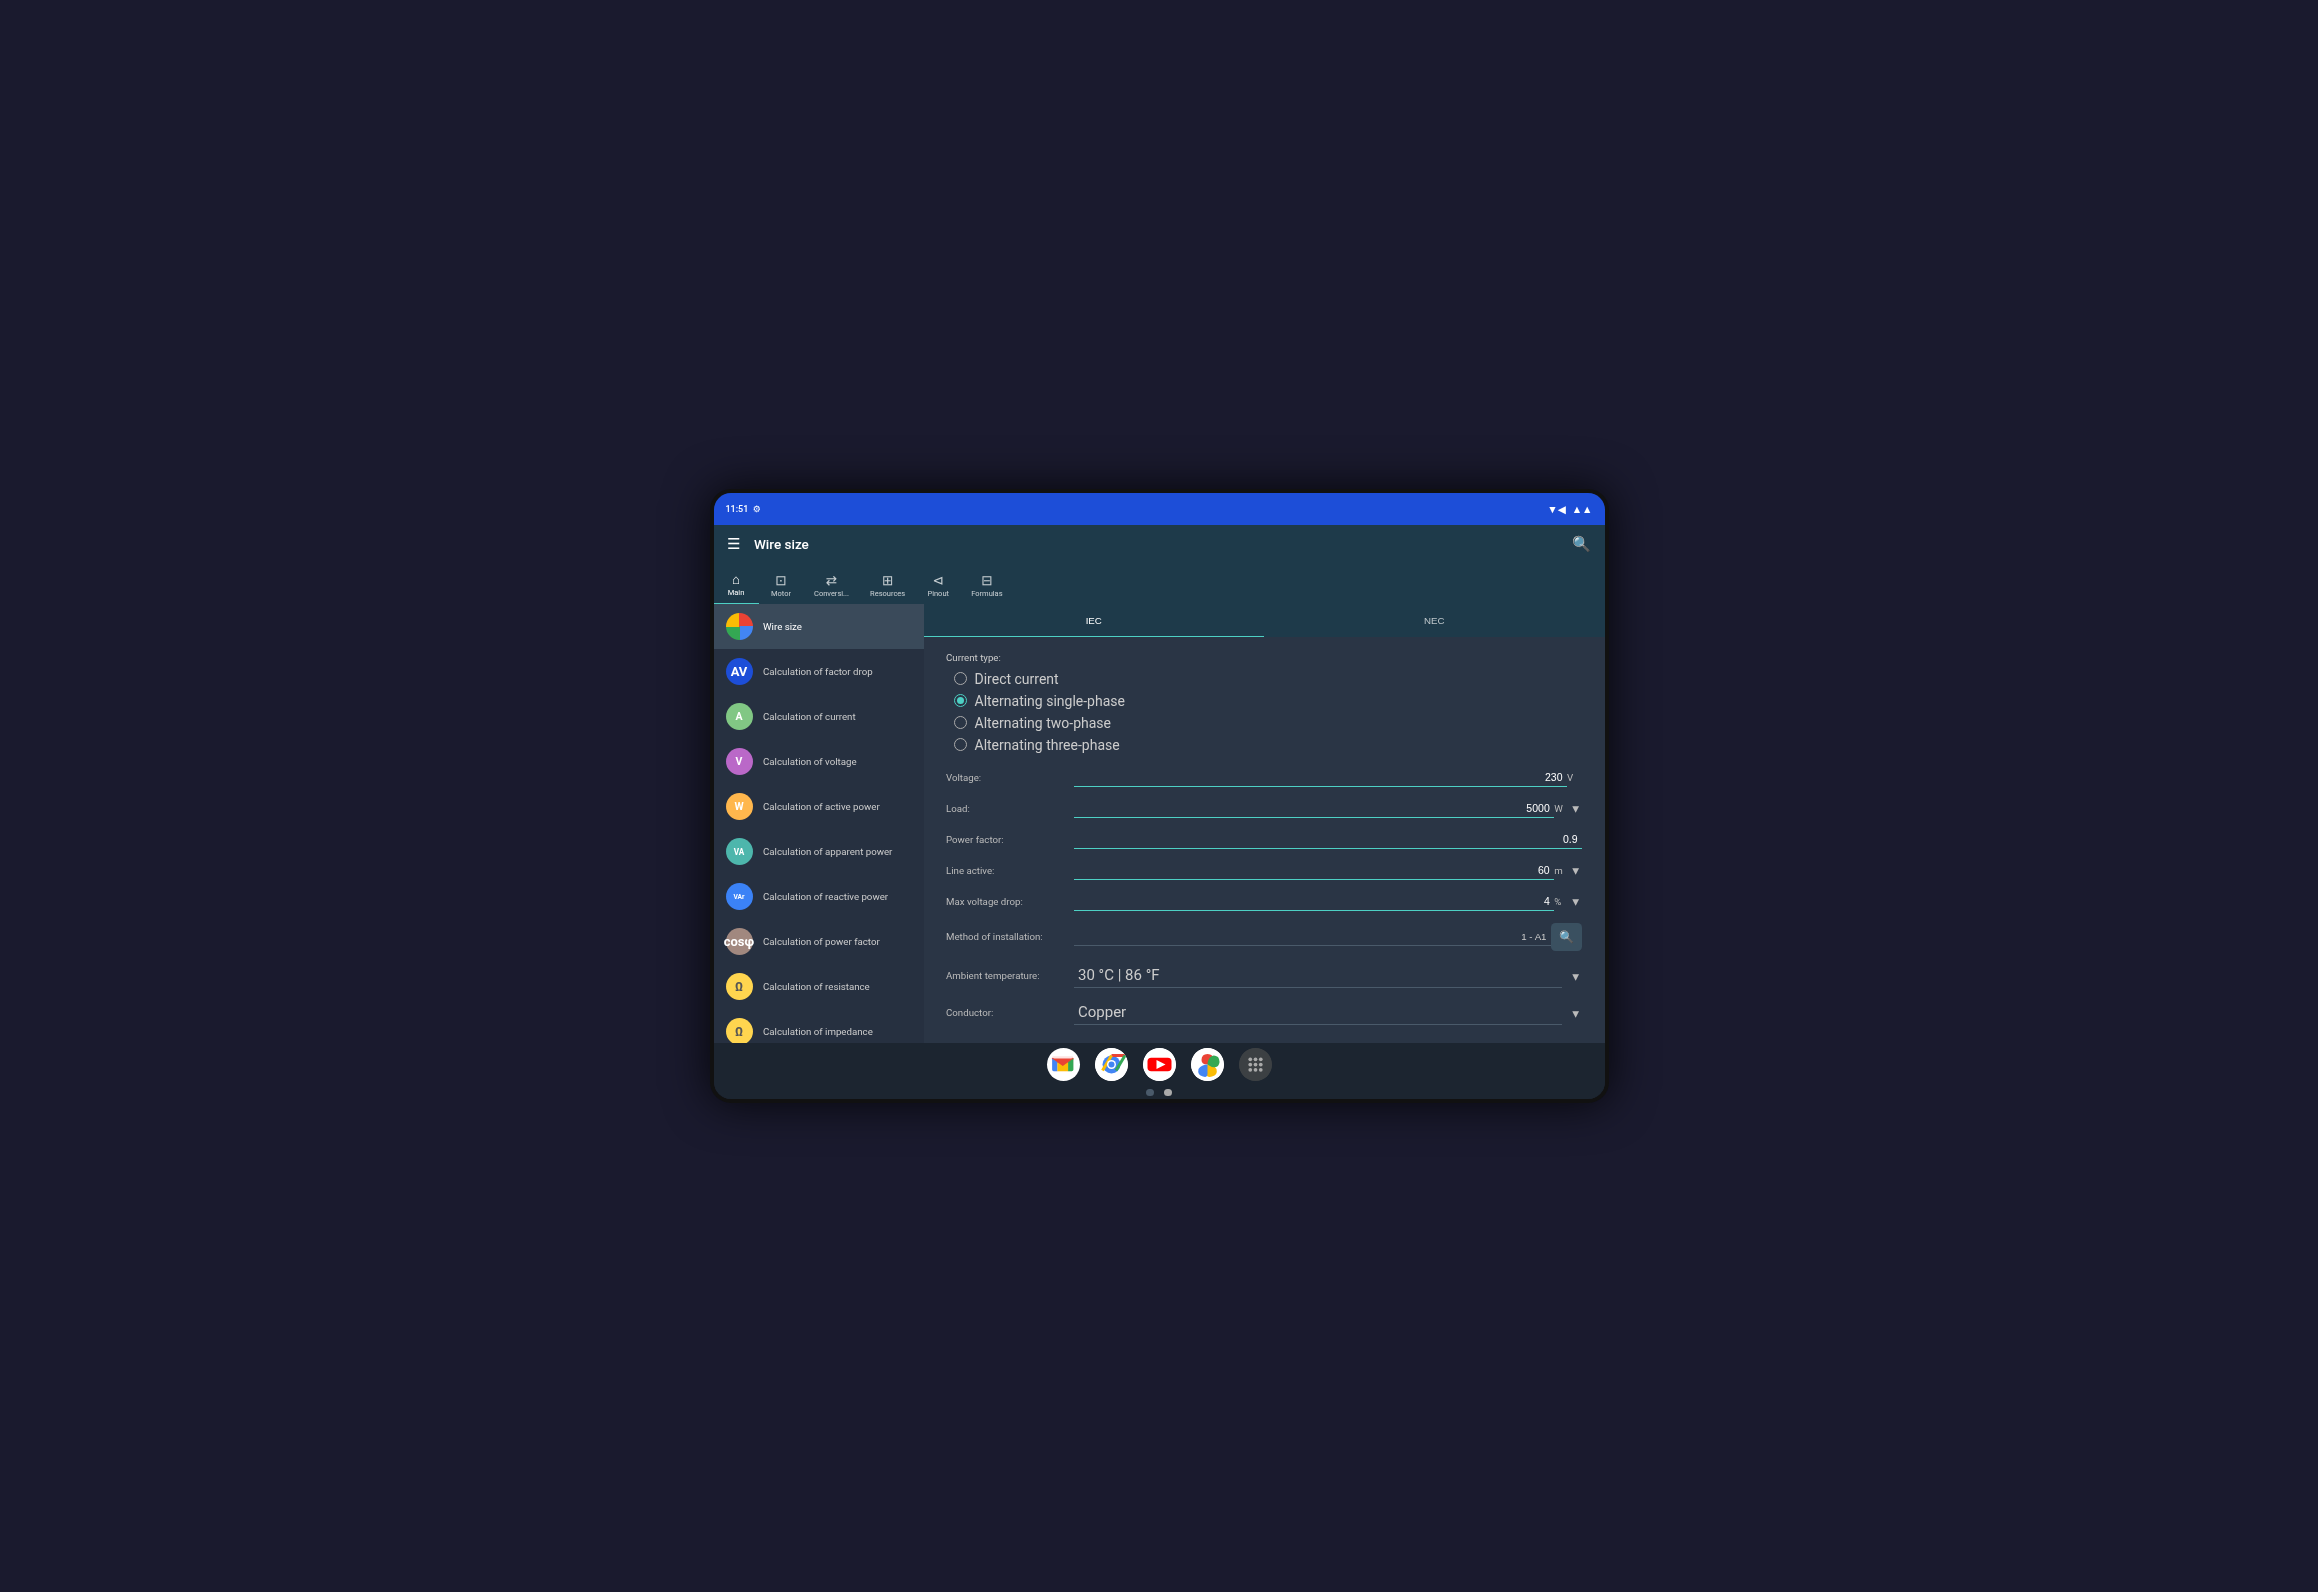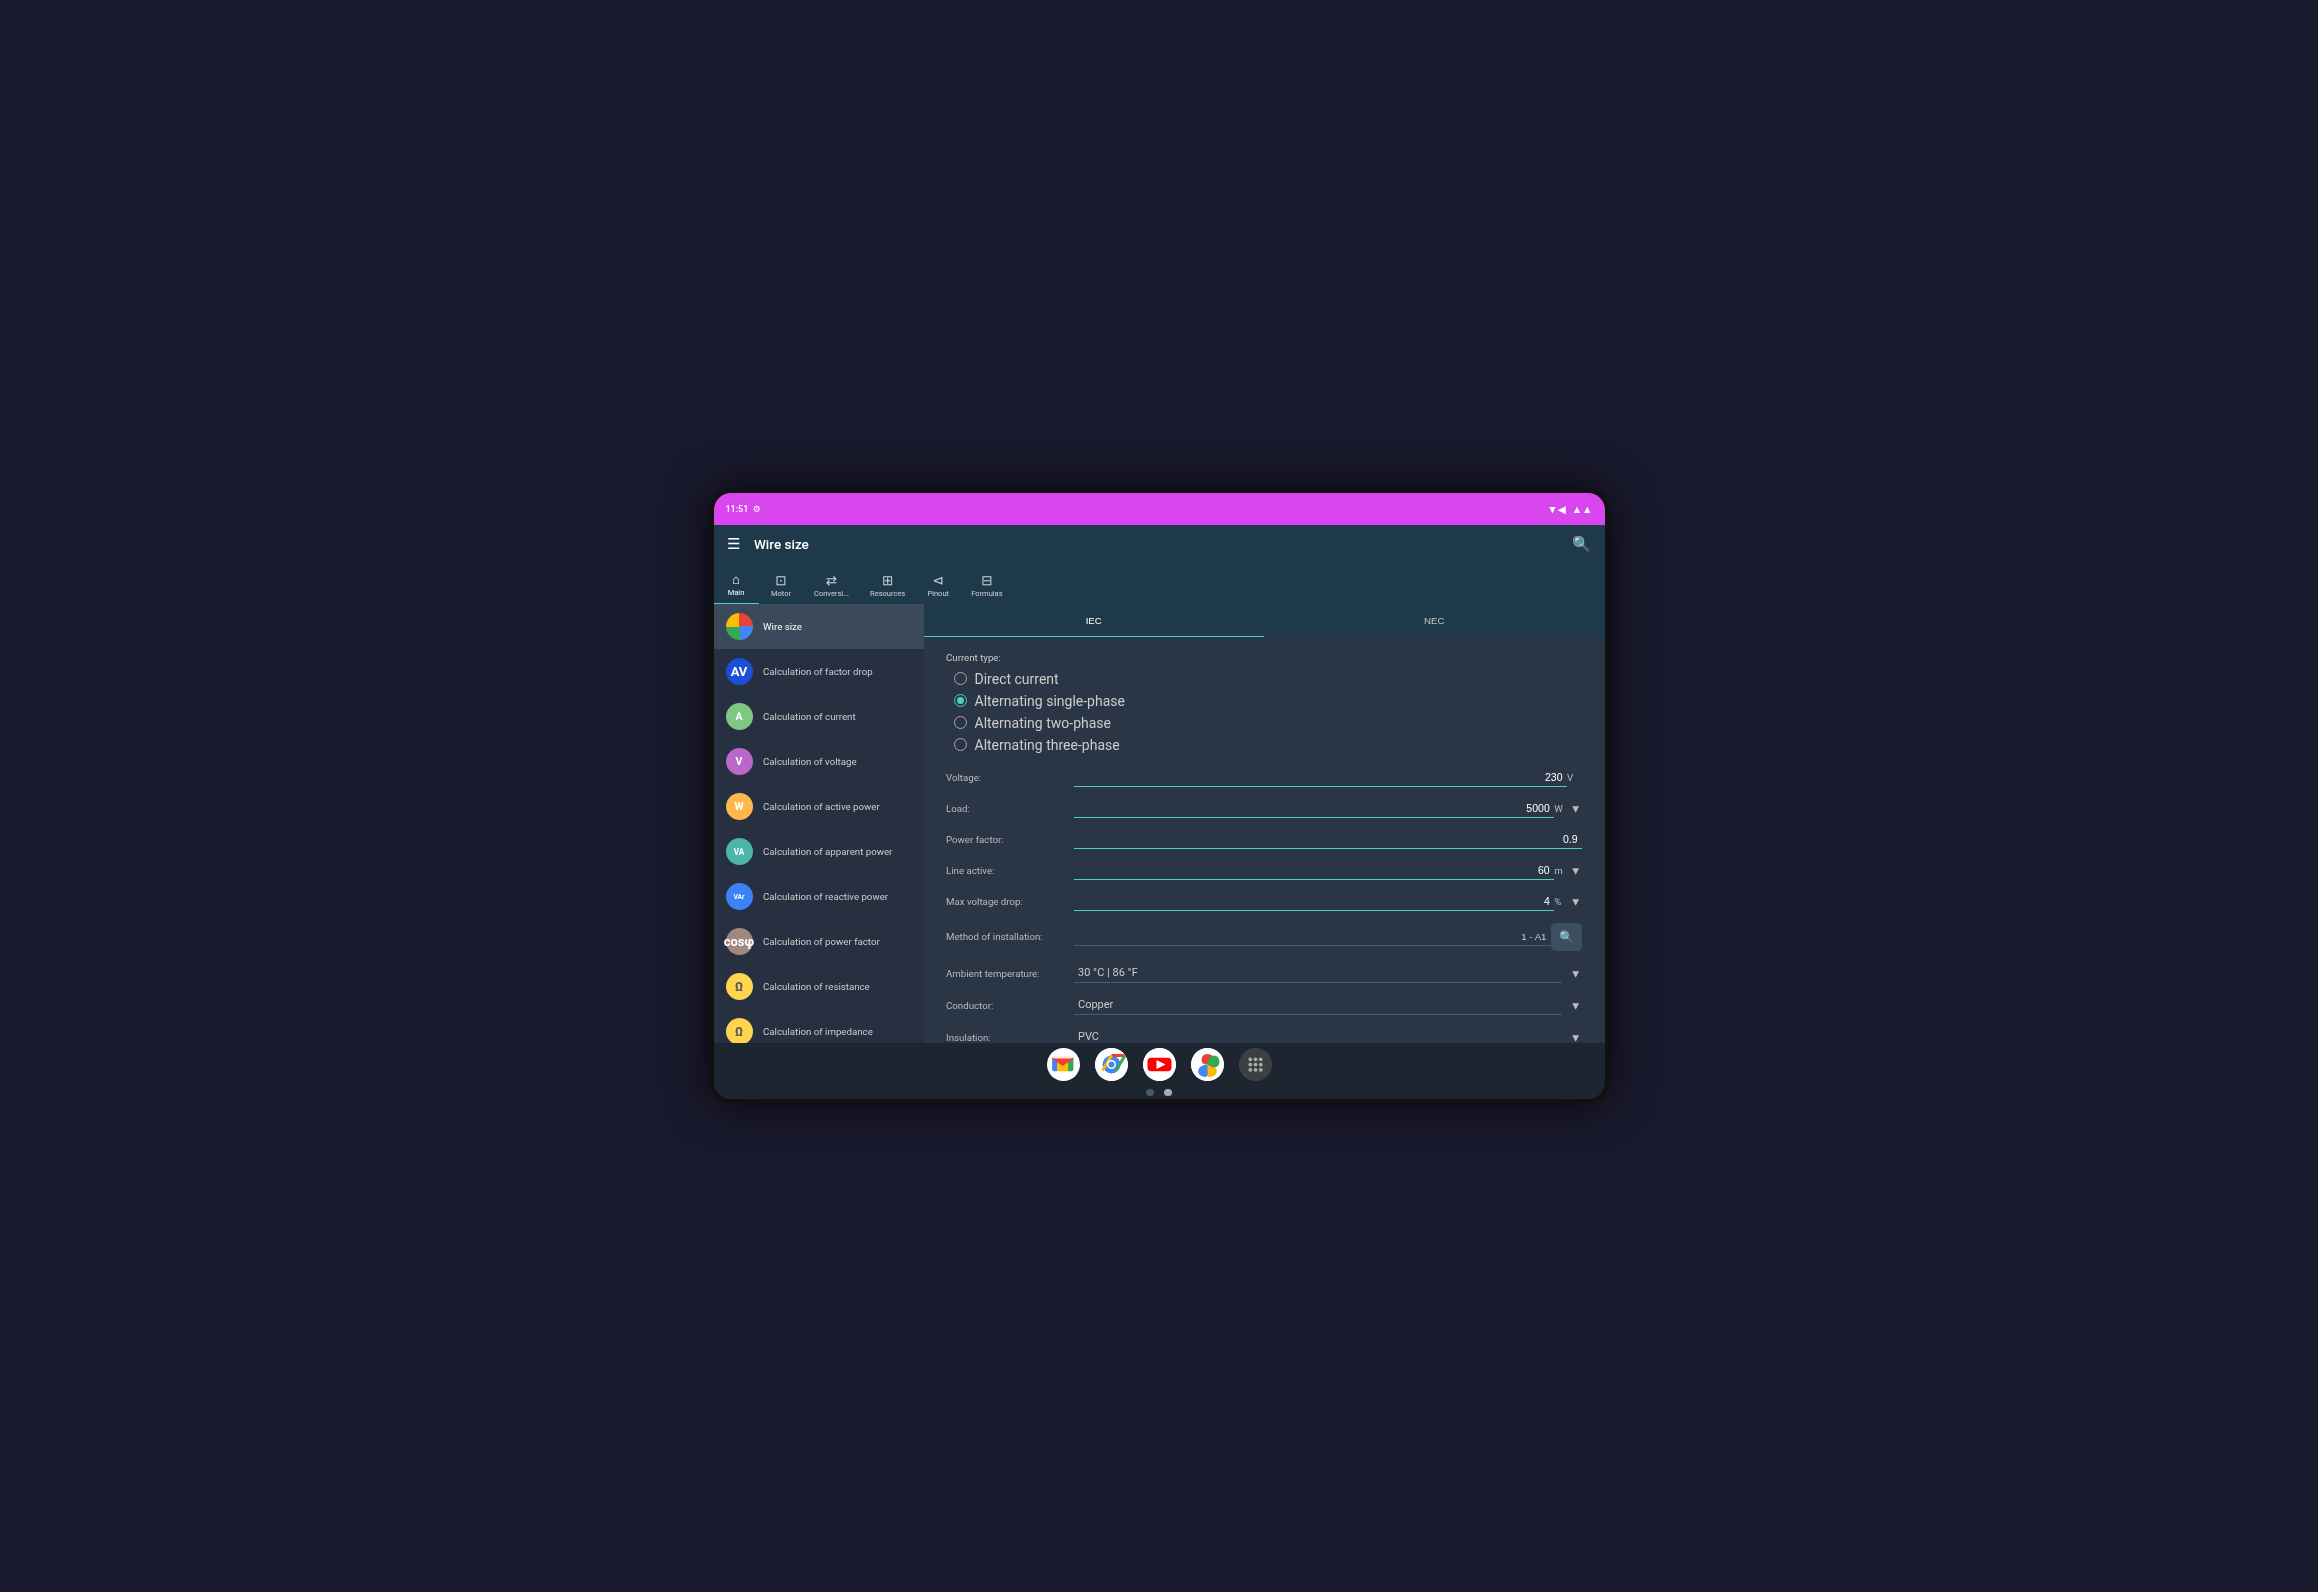--- a/index.html
+++ b/index.html
@@ -17,21 +17,21 @@
       background: #1c2333;
       border-radius: 21px;
       border: 4.5px solid #111;
       box-shadow: 0 0 45px rgba(0,0,0,0.8);
       overflow: hidden;
       position: relative;
       display: flex;
       flex-direction: column;
     }
     .status-bar {
-      background: #d946ef;
+      background: #1d4ed8;
       height: 27px;
       display: flex;
       align-items: center;
       justify-content: space-between;
       padding: 16px 12px;
       flex-shrink: 0;
     }
     .status-left {
       display: flex;
       align-items: center;
@@ -266,21 +266,21 @@
     }
     .form-select-label {
       color: #bbb;
       font-size: 9.7px;
       width: 120px;
       flex-shrink: 0;
     }
     .form-select-value {
       flex: 1;
       color: #ccc;
-      font-size: 11px;
+      font-size: 15px;
       padding: 3px 4.5px;
       border-bottom: 0.7px solid #4a5a6a;
     }
     .method-row {
       display: flex;
       align-items: center;
       margin-bottom: 12px;
       gap: 7.5px;
     }
     .method-input {

